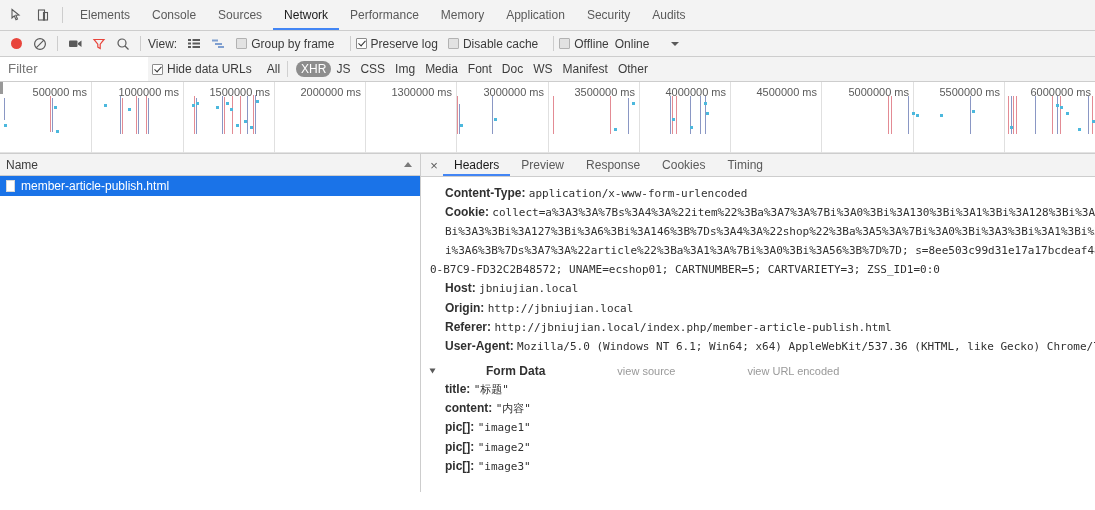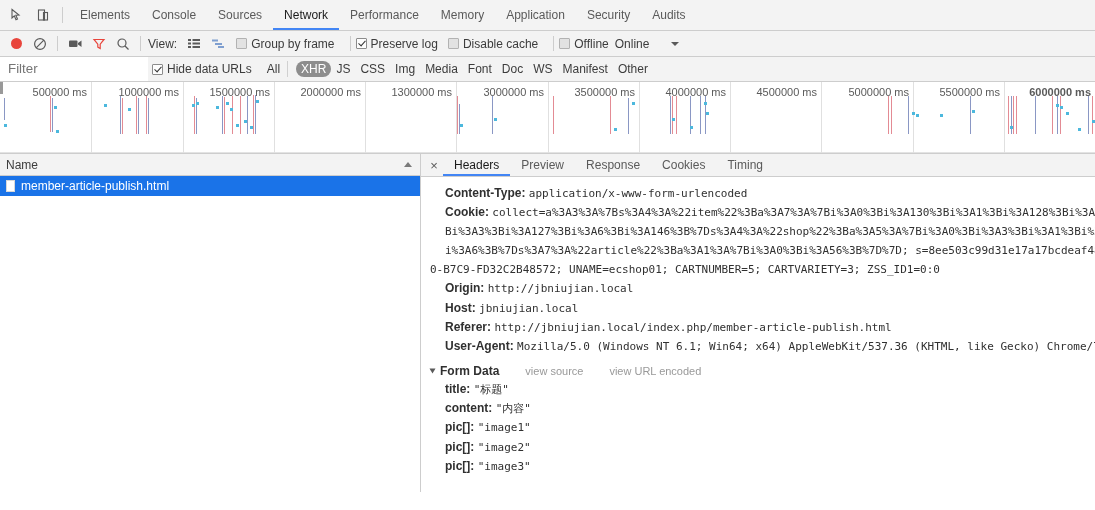--- a/index.html
+++ b/index.html
@@ -180,21 +180,21 @@
   }
   .hdr-line {
     padding: 0 0 0 24px; line-height: 18.1px; white-space: nowrap;
   }
   .hdr-name { font-weight: bold; color: #303030; }
   .hdr-val {
     font-family: "DejaVu Sans Mono", monospace; font-size: 11px; color: #303030;
   }
   .section-row {
     display: flex; align-items: center; padding-left: 9px;
-    margin-top: 6px; line-height: 18px;
+    margin-top: 6px; line-height: 18px; gap: 46px;
   }
   .tri {
     width: 0; height: 0; border-left: 5px solid #5a5a5a;
     border-top: 3.5px solid transparent; border-bottom: 3.5px solid transparent;
     margin-right: 5px; transform: rotate(90deg);
   }
   .section-title { font-weight: bold; color: #303030; font-size: 12px; }
   .link {
     color: #999; font-size: 11px; margin-left: 26px; text-decoration: none; white-space: nowrap;
   }
@@ -340,21 +340,21 @@
       <div class="ov-divider" style="left: 639px;"></div>
       <div class="ov-label" style="left: 639px;">3500000 ms</div>
       <div class="ov-divider" style="left: 730px;"></div>
       <div class="ov-label" style="left: 730px;">4000000 ms</div>
       <div class="ov-divider" style="left: 821px;"></div>
       <div class="ov-label" style="left: 821px;">4500000 ms</div>
       <div class="ov-divider" style="left: 913px;"></div>
       <div class="ov-label" style="left: 913px;">5000000 ms</div>
       <div class="ov-divider" style="left: 1004px;"></div>
       <div class="ov-label" style="left: 1004px;">5500000 ms</div>
-      <div class="ov-label" style="left: 1095px; font-weight: bold;">6000000 ms</div>
+      <div class="ov-label" style="left: 1095px;">6000000 ms</div>
       <div class="bar blue" style="left: 4px; top: 16px; height: 22px;"></div>
       <div class="bar red" style="left: 50px; top: 14px; height: 36px;"></div>
       <div class="bar blue" style="left: 52px; top: 16px; height: 34px;"></div>
       <div class="bar blue" style="left: 120px; top: 14px; height: 38px;"></div>
       <div class="bar red" style="left: 122px; top: 16px; height: 36px;"></div>
       <div class="bar red" style="left: 136px; top: 14px; height: 38px;"></div>
       <div class="bar blue" style="left: 138px; top: 16px; height: 36px;"></div>
       <div class="bar red" style="left: 146px; top: 14px; height: 38px;"></div>
       <div class="bar blue" style="left: 148px; top: 16px; height: 36px;"></div>
       <div class="bar red" style="left: 194px; top: 14px; height: 38px;"></div>
@@ -463,26 +463,26 @@
         <div class="hdr-line">
           <span class="hdr-val">Bi%3A3%3Bi%3A127%3Bi%3A6%3Bi%3A146%3B%7Ds%3A4%3A%22shop%22%3Ba%3A5%3A%7Bi%3A0%3Bi%3A3%3Bi%3A1%3Bi%3A2%3Bi%3</span>
         </div>
         <div class="hdr-line">
           <span class="hdr-val">i%3A6%3B%7Ds%3A7%3A%22article%22%3Ba%3A1%3A%7Bi%3A0%3Bi%3A56%3B%7D%7D; s=8ee503c99d31e17a17bcdeaf483330a084</span>
         </div>
         <div class="hdr-line" style="padding-left:9px">
           <span class="hdr-val">0-B7C9-FD32C2B48572; UNAME=ecshop01; CARTNUMBER=5; CARTVARIETY=3; ZSS_ID1=0:0</span>
         </div>
         <div class="hdr-line">
+          <span class="hdr-name">Host:</span>
+          <span class="hdr-val">jbniujian.local</span>
+        </div>
+        <div class="hdr-line">
           <span class="hdr-name">Origin:</span>
           <span class="hdr-val">http://jbniujian.local</span>
-        </div>
-        <div class="hdr-line">
-          <span class="hdr-name">Host:</span>
-          <span class="hdr-val">jbniujian.local</span>
         </div>
         <div class="hdr-line">
           <span class="hdr-name">Referer:</span>
           <span class="hdr-val">http://jbniujian.local/index.php/member-article-publish.html</span>
         </div>
         <div class="hdr-line">
           <span class="hdr-name">User-Agent:</span>
           <span class="hdr-val">Mozilla/5.0 (Windows NT 6.1; Win64; x64) AppleWebKit/537.36 (KHTML, like Gecko) Chrome/71.0.3578</span>
         </div>
 

